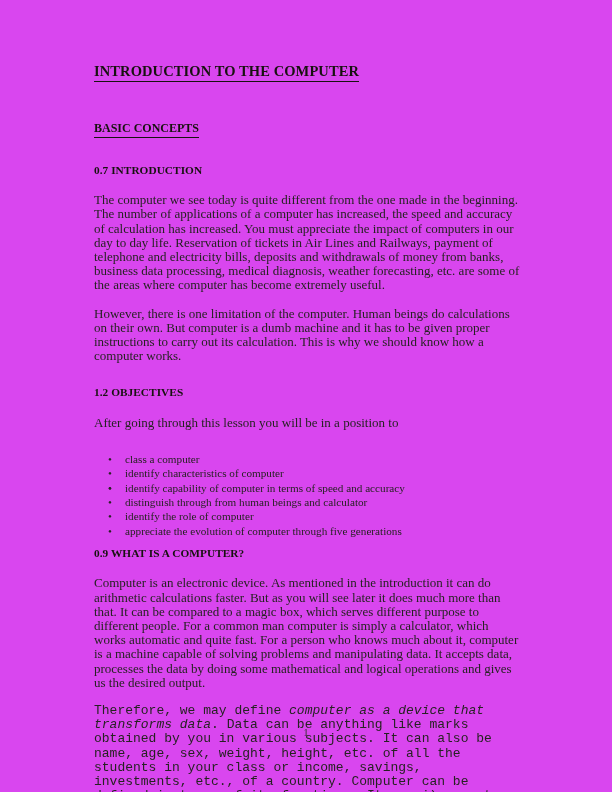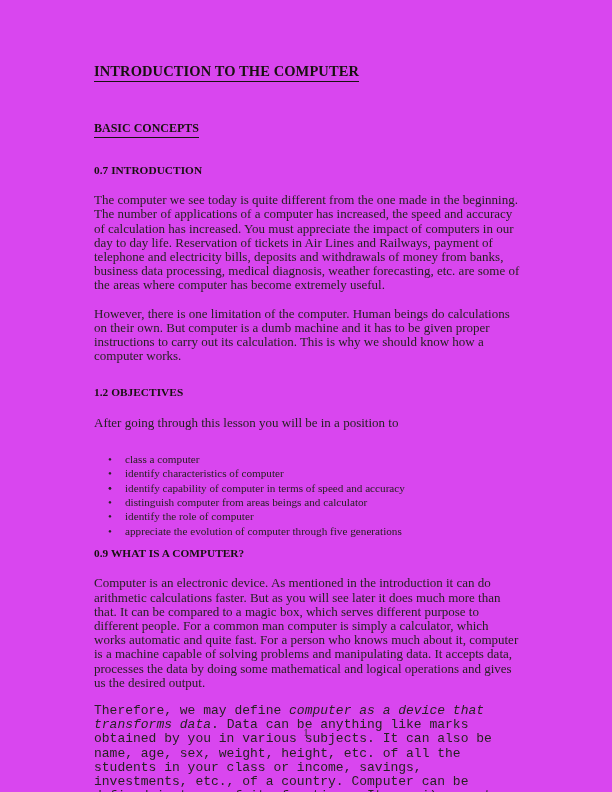--- a/index.html
+++ b/index.html
@@ -141,21 +141,21 @@
 
     <p class="body-text">After going through this lesson you will be in a position to</p>
 
     <div class="spacer-22"></div>
 
     <ul class="bullets" id="objective-list">
         <li><span class="bullet-dot">•</span><span>class a computer</span></li>
         <li><span class="bullet-dot">•</span><span>identify characteristics of computer</span></li>
         <li><span class="bullet-dot">•</span></li>
         <li><span class="bullet-dot">•</span><span>identify capability of computer in terms of speed and accuracy</span></li>
-        <li><span class="bullet-dot">•</span><span>distinguish computer from areas beings and calculator</span></li>
+        <li><span class="bullet-dot">•</span><span>distinguish through from human beings and calculator</span></li>
         <li><span class="bullet-dot">•</span><span>identify the role of computer</span></li>
         <li><span class="bullet-dot">•</span><span>appreciate the evolution of computer through five generations</span></li>
       </ul>
 
     <div class="spacer-22"></div>
 
     <h3 class="sub-heading">0.9 WHAT IS A COMPUTER?</h3>
 
     <p class="body-text">Computer is an electronic device. As mentioned in the introduction it can do arithmetic calculations faster. But as you will see later it does much more than that. It can be compared to a magic box, which serves different purpose to different people. For a common man computer is simply a calculator, which works automatic and quite fast. For a person who knows much about it, computer is a machine capable of solving problems and manipulating data. It accepts data, processes the data by doing some mathematical and logical operations and gives us the desired output.</p>
 

